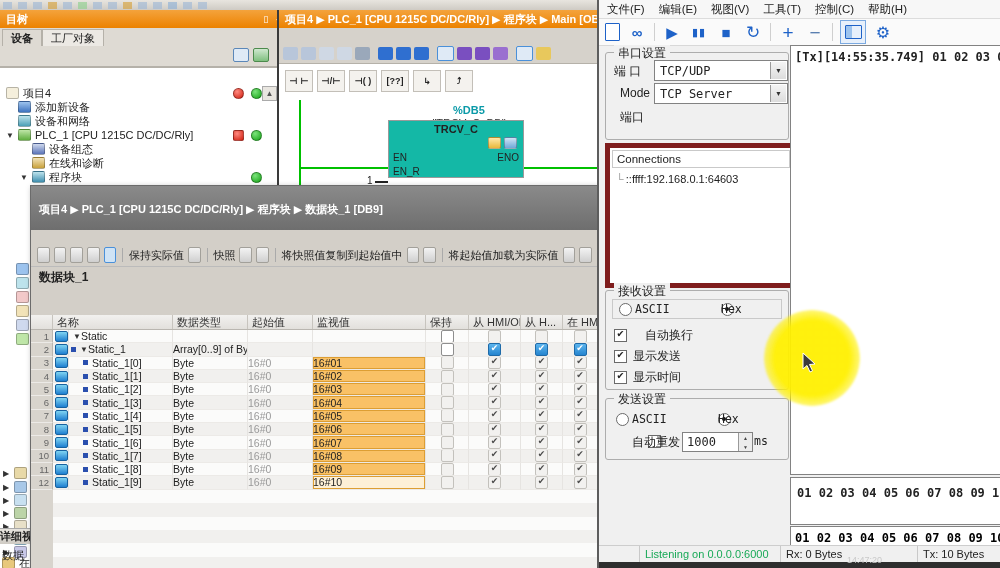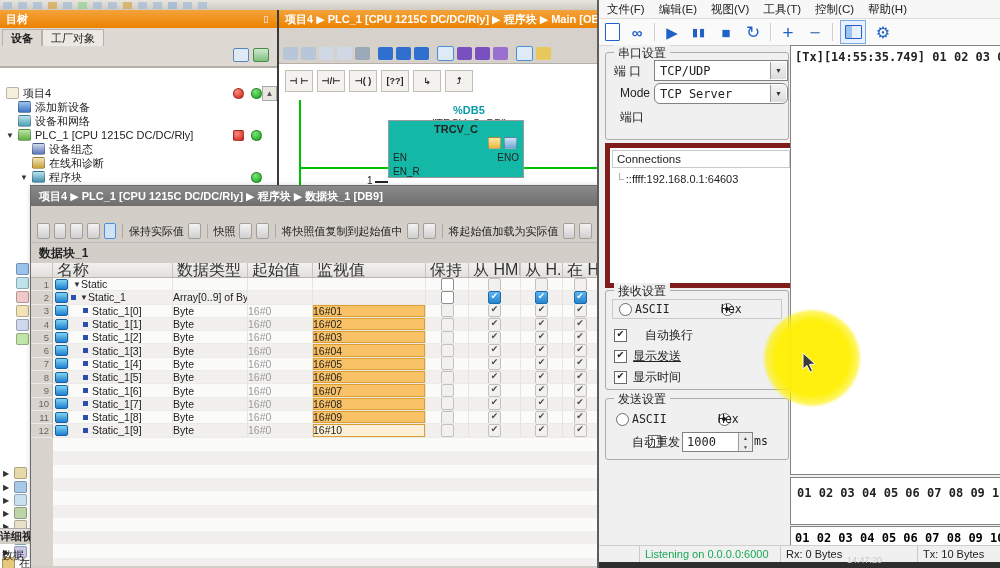--- a/index.html
+++ b/index.html
@@ -25,27 +25,27 @@
   .scrollbtn{width:13px;height:13px;background:#e9e6e0;border:1px solid #aaa;font-size:8px;display:flex;align-items:center;justify-content:center;color:#555;}
 
   
   .tb-ico{width:15px;height:13px;border-radius:2px;display:inline-block;margin-right:3px;}
   .fav-btn{width:26px;height:20px;border:1px solid #c3bfb8;background:#f4f2ee;display:flex;align-items:center;justify-content:center;
            font-size:9px;font-weight:bold;color:#222;margin-right:4px;}
   .ladgreen{background:#00c000;}
 
   
   .dbwin{left:30px;top:185px;width:567px;height:383px;background:#d3cfc8;border:1px solid #6b6b6b;box-shadow:2px 2px 6px rgba(0,0,0,.35);}
-  .dbtitle{height:18px;background:linear-gradient(#8a8a8a,#6e6e6e);color:#fff;font-weight:bold;display:flex;align-items:center;padding:1px 8px;font-size:11px;}
+  .dbtitle{height:18px;background:linear-gradient(#8a8a8a,#6e6e6e);color:#fff;font-weight:bold;display:flex;align-items:flex-end;padding:13px 8px;font-size:11px;}
   .dbtool{height:22px;display:flex;align-items:center;padding:0 6px;gap:4px;font-size:11px;background:#d3cfc8;border-bottom:1px solid #bbb;}
   .dbtool .ic{width:16px;height:14px;border-radius:2px;background:linear-gradient(#f3f3f3,#cfcfcf);border:1px solid #a2a09a;display:inline-block;}
   .dbtool .ic.on{border:1px solid #4a90d9;background:#cfe3f5;}
   .dbtool .sep{width:1px;height:14px;background:#aaa;margin:0 2px;}
   .grid-h{display:grid;grid-template-columns:22px 120px 75px 65px 113px 43px 52px 42px 35px;height:14px;
-          background:linear-gradient(#f2f1ef,#e2e0dc);border-bottom:1px solid #b9b6b0;font-size:16px;color:#333;}
+          background:linear-gradient(#f2f1ef,#e2e0dc);border-bottom:1px solid #b9b6b0;font-size:11px;color:#333;margin-top:28px;}
   .grid-h>div{display:flex;align-items:center;padding-left:4px;border-right:1px solid #c7c4be;overflow:hidden;white-space:nowrap;}
   .dbrow{display:grid;grid-template-columns:22px 16px 104px 75px 65px 113px 43px 52px 42px 35px;height:13.3px;font-size:10.5px;}
   .dbrow>div{display:flex;align-items:center;border-right:1px solid #e6e4e1;border-bottom:1px solid #eceae7;overflow:hidden;white-space:nowrap;}
   .dbrow .num{background:#d8d4cd;color:#666;justify-content:flex-end;padding-right:3px;border-right:1px solid #b9b6b0;font-size:9.5px;}
   .dbrow:nth-child(odd){background:#fbfbfa;}
   .dbrow:nth-child(even){background:#f1f0ee;}
   .varico{width:11px;height:9px;border-radius:2px;background:linear-gradient(#7fd4f2,#1f7fd0);border:1px solid #16619f;margin-left:2px;}
   .bullet{width:5px;height:5px;background:#2a4fae;display:inline-block;margin-right:4px;}
   .startv{color:#9a9a9a;}
   .mon-cell{background:#f9c166;box-shadow:inset 0 0 0 1px #dd9e33;color:#222;}
@@ -663,21 +663,21 @@
     </div>
 
     <div class="gb" style="left:6px;top:52px;width:182px;height:86px;">
       <span class="legend">串口设置</span>
       <span class="a" style="left:8px;top:10px;font-size:12px;">端  口</span>
       <div class="combo" style="left:48px;top:7px;width:127px;">
         <span class="mono">TCP/UDP</span>
         <span class="dd">▼</span>
       </div>
       <span class="a" style="left:14px;top:33px;font-size:12px;">Mode</span>
-      <div class="combo" style="left:48px;top:30px;width:127px;border-radius:6px;">
+      <div class="combo" style="left:48px;top:30px;width:127px;">
         <span class="mono">TCP Server</span>
         <span class="dd">▼</span>
       </div>
       <span class="a" style="left:14px;top:56px;font-size:12px;">端口</span>
     </div>
 
     <div class="a" style="left:6px;top:143px;width:182px;height:135px;border:5px solid #7f1d1d;background:#fff;">
       <div style="height:16px;border:1px solid #c9c9c9;margin:2px;display:flex;align-items:center;padding-left:4px;font-size:11.5px;background:#fff;">Connections</div>
       <div class="flex" style="padding:3px 0 0 6px;font-size:11px;">
         <span style="color:#9a9a9a;margin-right:2px;">└</span>
@@ -692,21 +692,21 @@
         <span class="a mono" style="left:22px;top:2px;font-size:11.5px;">ASCII</span>
         <span class="rad on a" style="left:92px;top:3px;"></span>
         <span class="a mono" style="left:108px;top:2px;font-size:11.5px;">Hex</span>
       </div>
       <div class="a flex" style="left:8px;top:36px;gap:18px;">
         <span class="scb chk"></span>
         <span style="font-size:12px;">自动换行</span>
       </div>
       <div class="a flex" style="left:8px;top:57px;gap:6px;">
         <span class="scb chk"></span>
-        <span style="font-size:12px;text-decoration:underline;">显示发送</span>
+        <span style="font-size:12px;">显示发送</span>
       </div>
       <div class="a flex" style="left:8px;top:78px;gap:6px;">
         <span class="scb chk"></span>
         <span style="font-size:12px;">显示时间</span>
       </div>
     </div>
 
     <div class="gb" style="left:6px;top:398px;width:182px;height:60px;">
       <span class="legend">发送设置</span>
       <span class="rad a" style="left:10px;top:14px;"></span>

